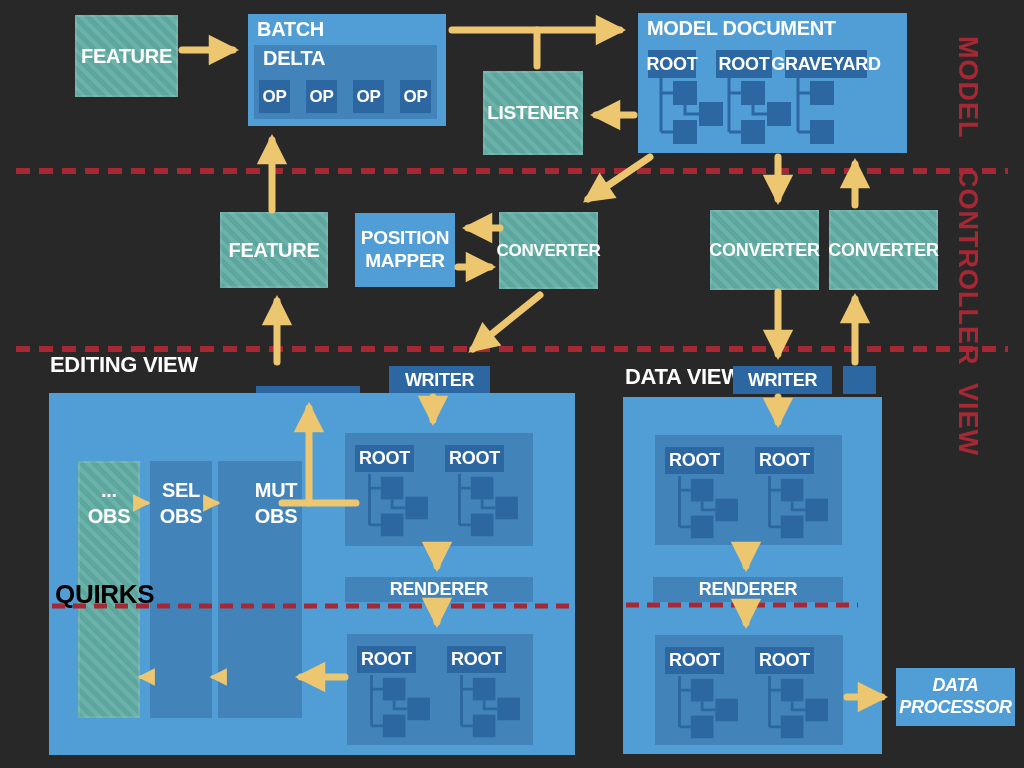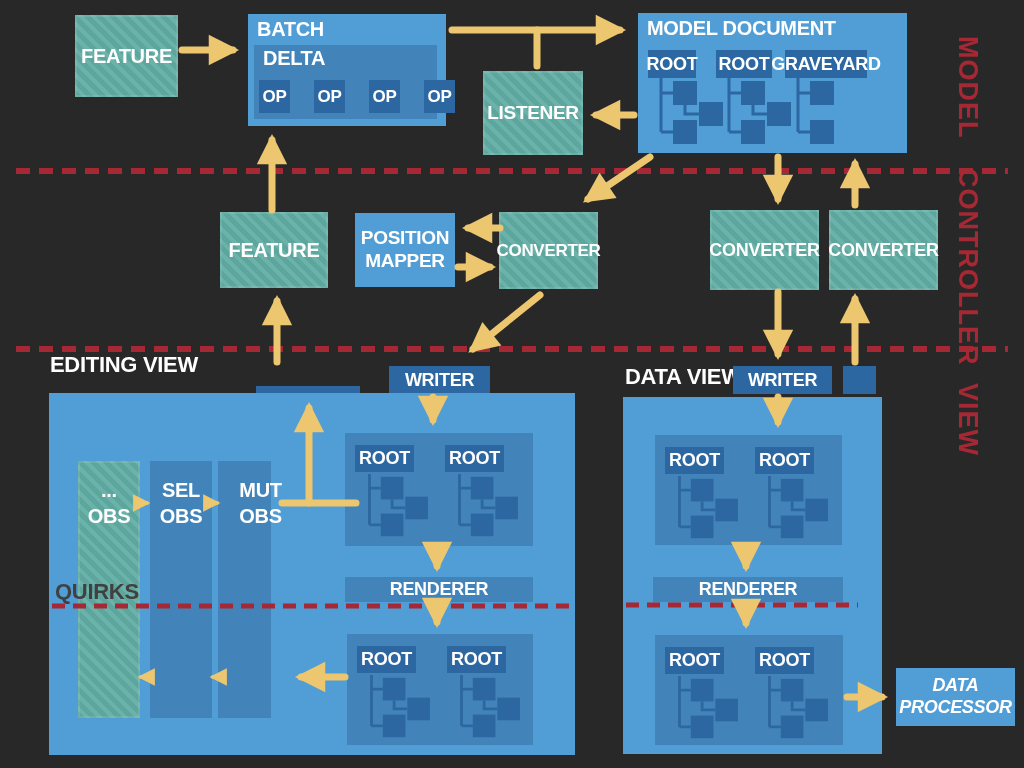--- a/index.html
+++ b/index.html
@@ -20,21 +20,21 @@
   .t20{font-size:20px;}
   .t19{font-size:19px;}
   .t18{font-size:18px;}
   .t17{font-size:17px;}
   .t22{font-size:22px;}
   .title-corner{position:absolute;left:9px;top:4px;font-size:20px;}
   .layer-label{
     color:#a52834;writing-mode:vertical-rl;font-size:27px;letter-spacing:1px;
     line-height:1;
   }
-  .quirks{color:#404040;font-size:22px;}
+  .quirks{color:#000000;font-size:26px;}
   .obs-col{display:flex;flex-direction:column;align-items:center;padding-top:16px;box-sizing:border-box;font-size:20px;line-height:1.3;}
   .tree{position:absolute;}
   .t-line{stroke:#2d67a1;stroke-width:3;fill:none;}
   .t-sq{fill:#2d67a1;}
   svg.overlay{position:absolute;left:0;top:0;pointer-events:none;z-index:50;}
   .arrow{stroke:#edc76f;stroke-width:7;stroke-linecap:round;fill:none;}
   .arrow-thin{stroke:#edc76f;stroke-width:4;stroke-linecap:round;fill:none;}
   .sep{stroke:#a52834;stroke-width:6;stroke-dasharray:14 9;fill:none;}
   .sep-thin{stroke:#a52834;stroke-width:5;stroke-dasharray:13 8;fill:none;}
 </style>
@@ -60,21 +60,21 @@
   </svg>
 
   <div class="abs teal center t20" style="left:75px;top:15px;width:103px;height:82px;">
     <span>FEATURE</span>
   </div>
 
   <div class="abs box-light" style="left:248px;top:14px;width:198px;height:112px;">
     <span class="title-corner">BATCH</span>
     <div class="abs box-med" style="left:6px;top:31px;width:183px;height:74px;">
       <span class="title-corner" style="top:2px;">DELTA</span>
-      <div class="abs" style="left:5px;top:35px;display:flex;gap:24px;">
+      <div class="abs" style="left:5px;top:35px;display:flex;gap:16px;">
         <div class="box-dark center t17" style="width:31px;height:33px;">
             <span>OP</span>
           </div>
         <div class="box-dark center t17" style="width:31px;height:33px;">
             <span>OP</span>
           </div>
         <div class="box-dark center t17" style="width:31px;height:33px;">
             <span>OP</span>
           </div>
         <div class="box-dark center t17" style="width:31px;height:33px;">
@@ -143,21 +143,21 @@
   <div class="abs box-light" style="left:49px;top:393px;width:526px;height:362px;">
 
     <div class="abs teal obs-col" style="left:29px;top:68px;width:62px;height:257px;">
       <span>...</span>
       <span>OBS</span>
     </div>
     <div class="abs box-med obs-col" style="left:101px;top:68px;width:62px;height:257px;">
       <span>SEL</span>
       <span>OBS</span>
     </div>
-    <div class="abs box-med obs-col" style="left:169px;top:68px;width:53px;height:257px;padding-left:32px;">
+    <div class="abs box-med obs-col" style="left:169px;top:68px;width:84px;height:257px;padding-left:32px;">
       <span>MUT</span>
       <span>OBS</span>
     </div>
 
     <div class="abs box-med" style="left:296px;top:40px;width:188px;height:113px;">
       <div class="abs box-dark center t18" style="left:10px;top:12px;width:59px;height:27px;">
           <span>ROOT</span>
         </div>
       <div class="abs box-dark center t18" style="left:100px;top:12px;width:59px;height:27px;">
           <span>ROOT</span>

